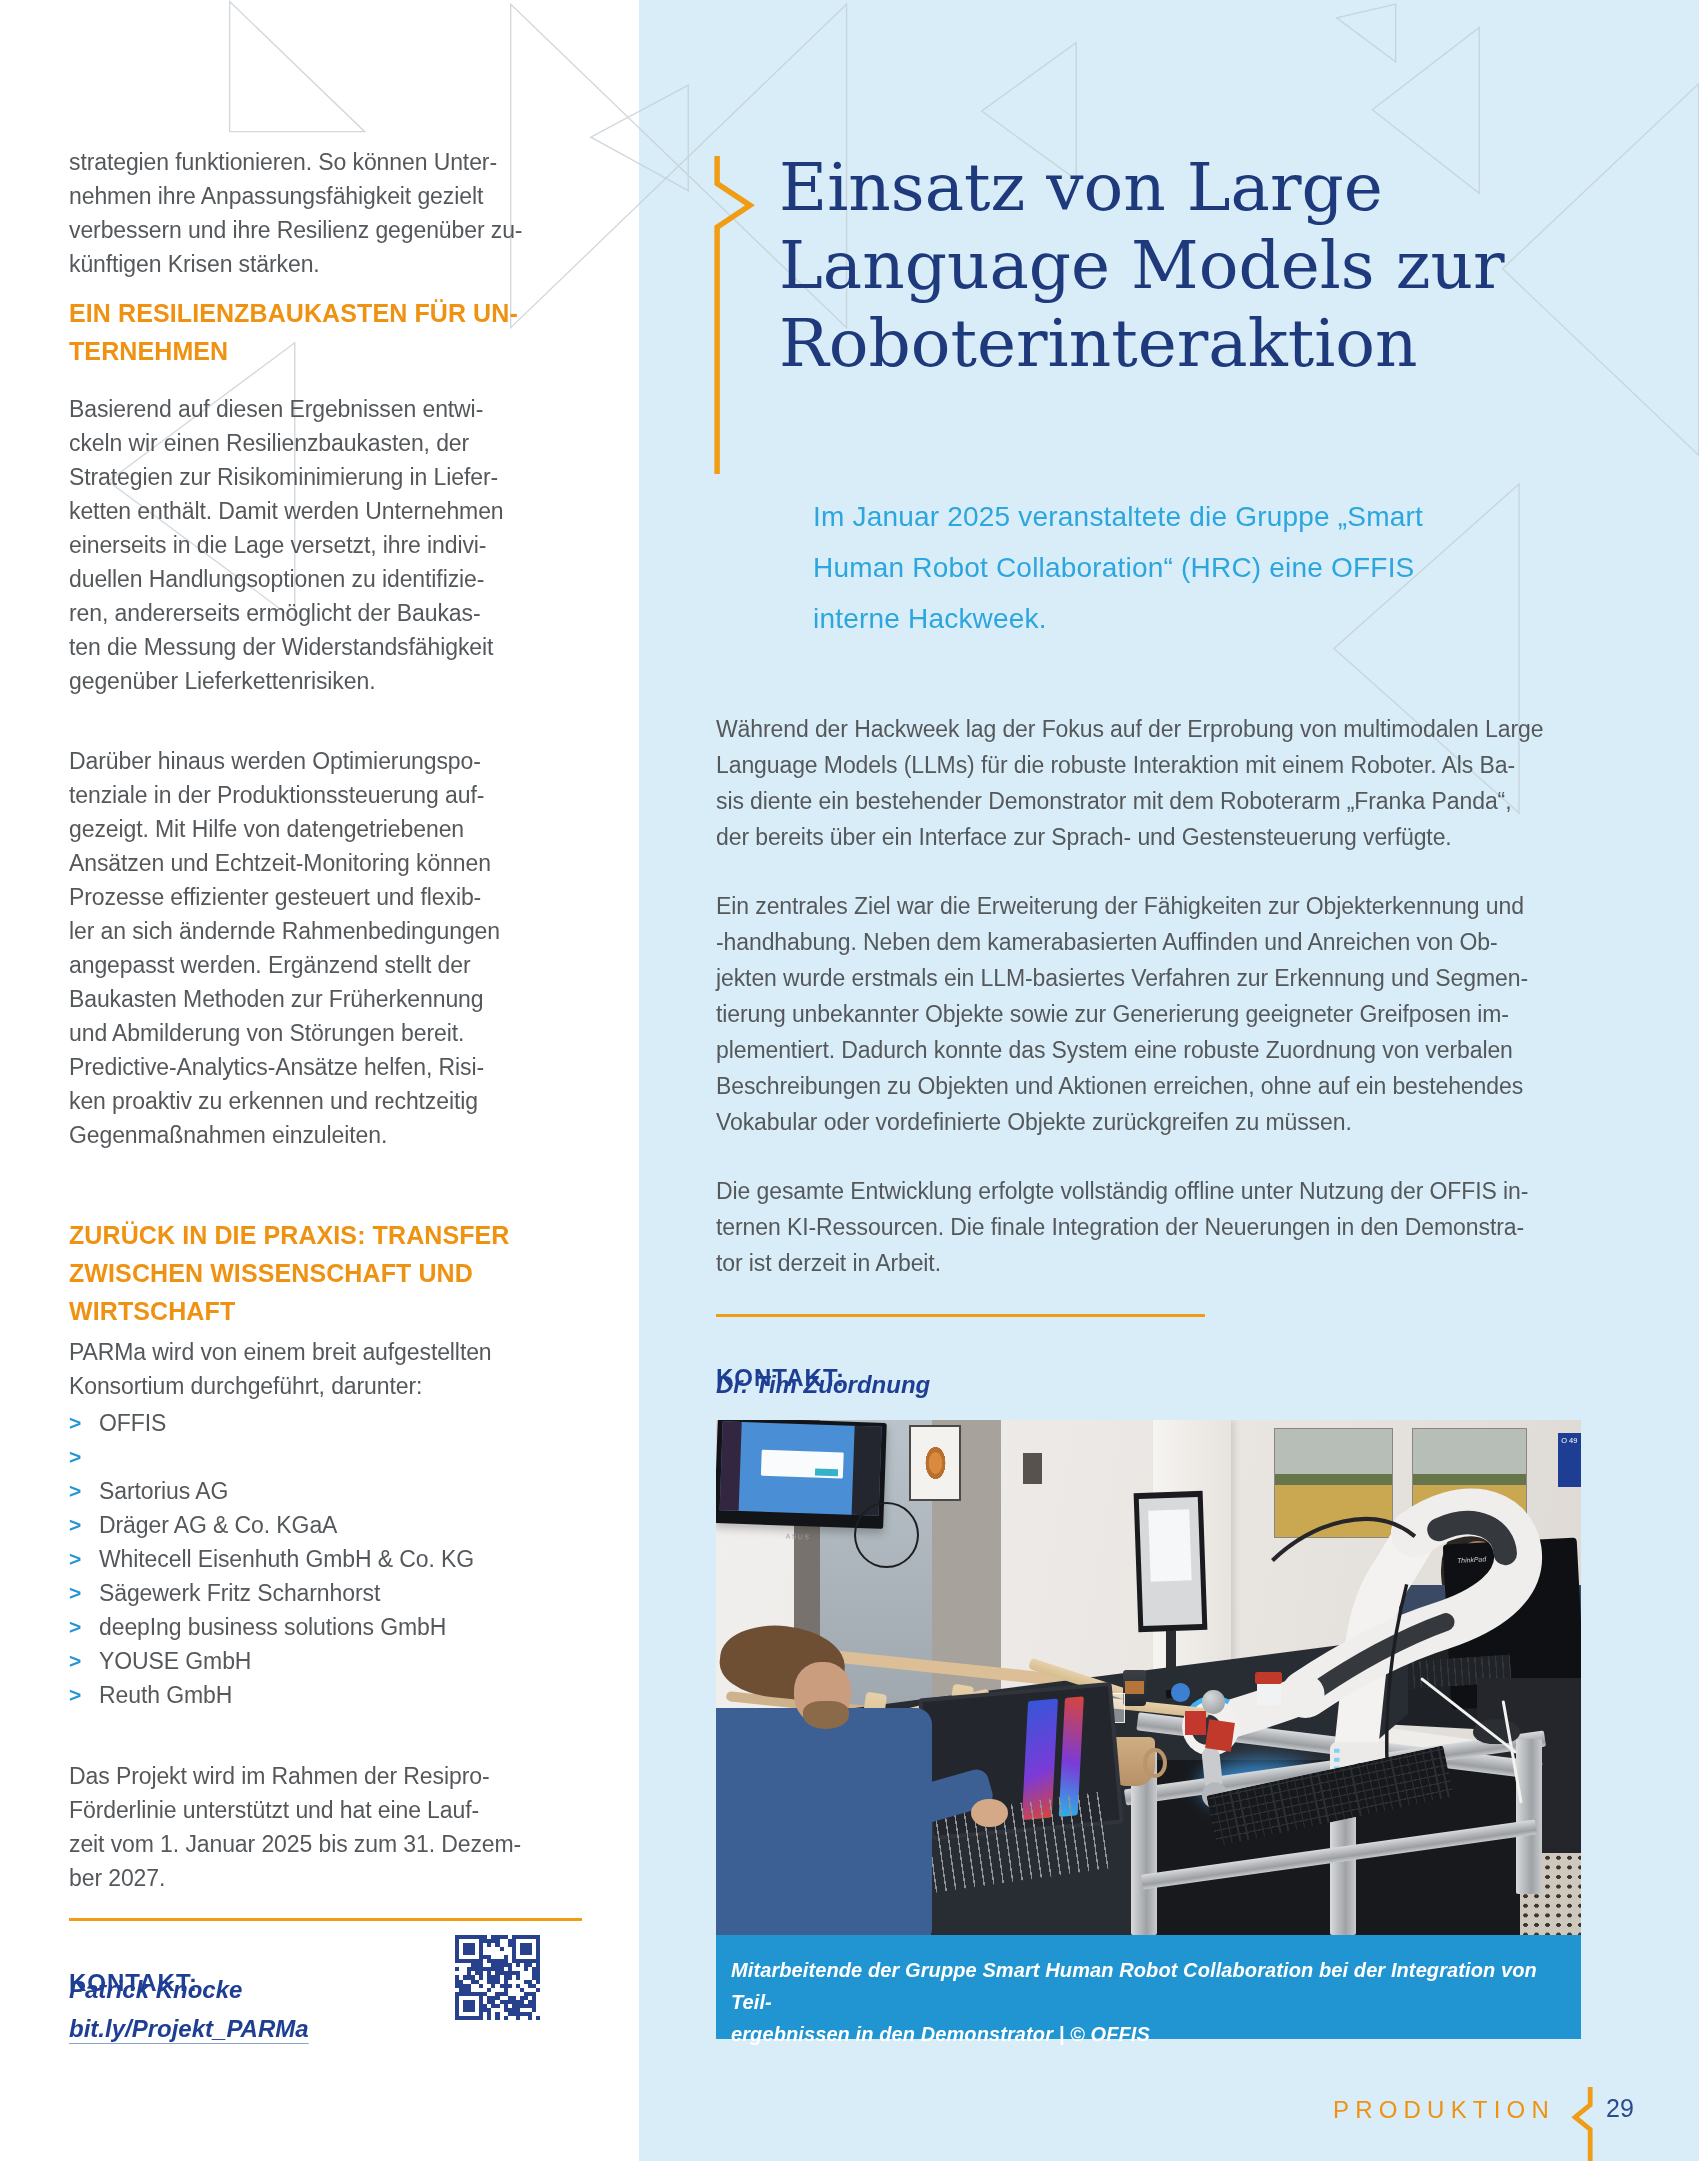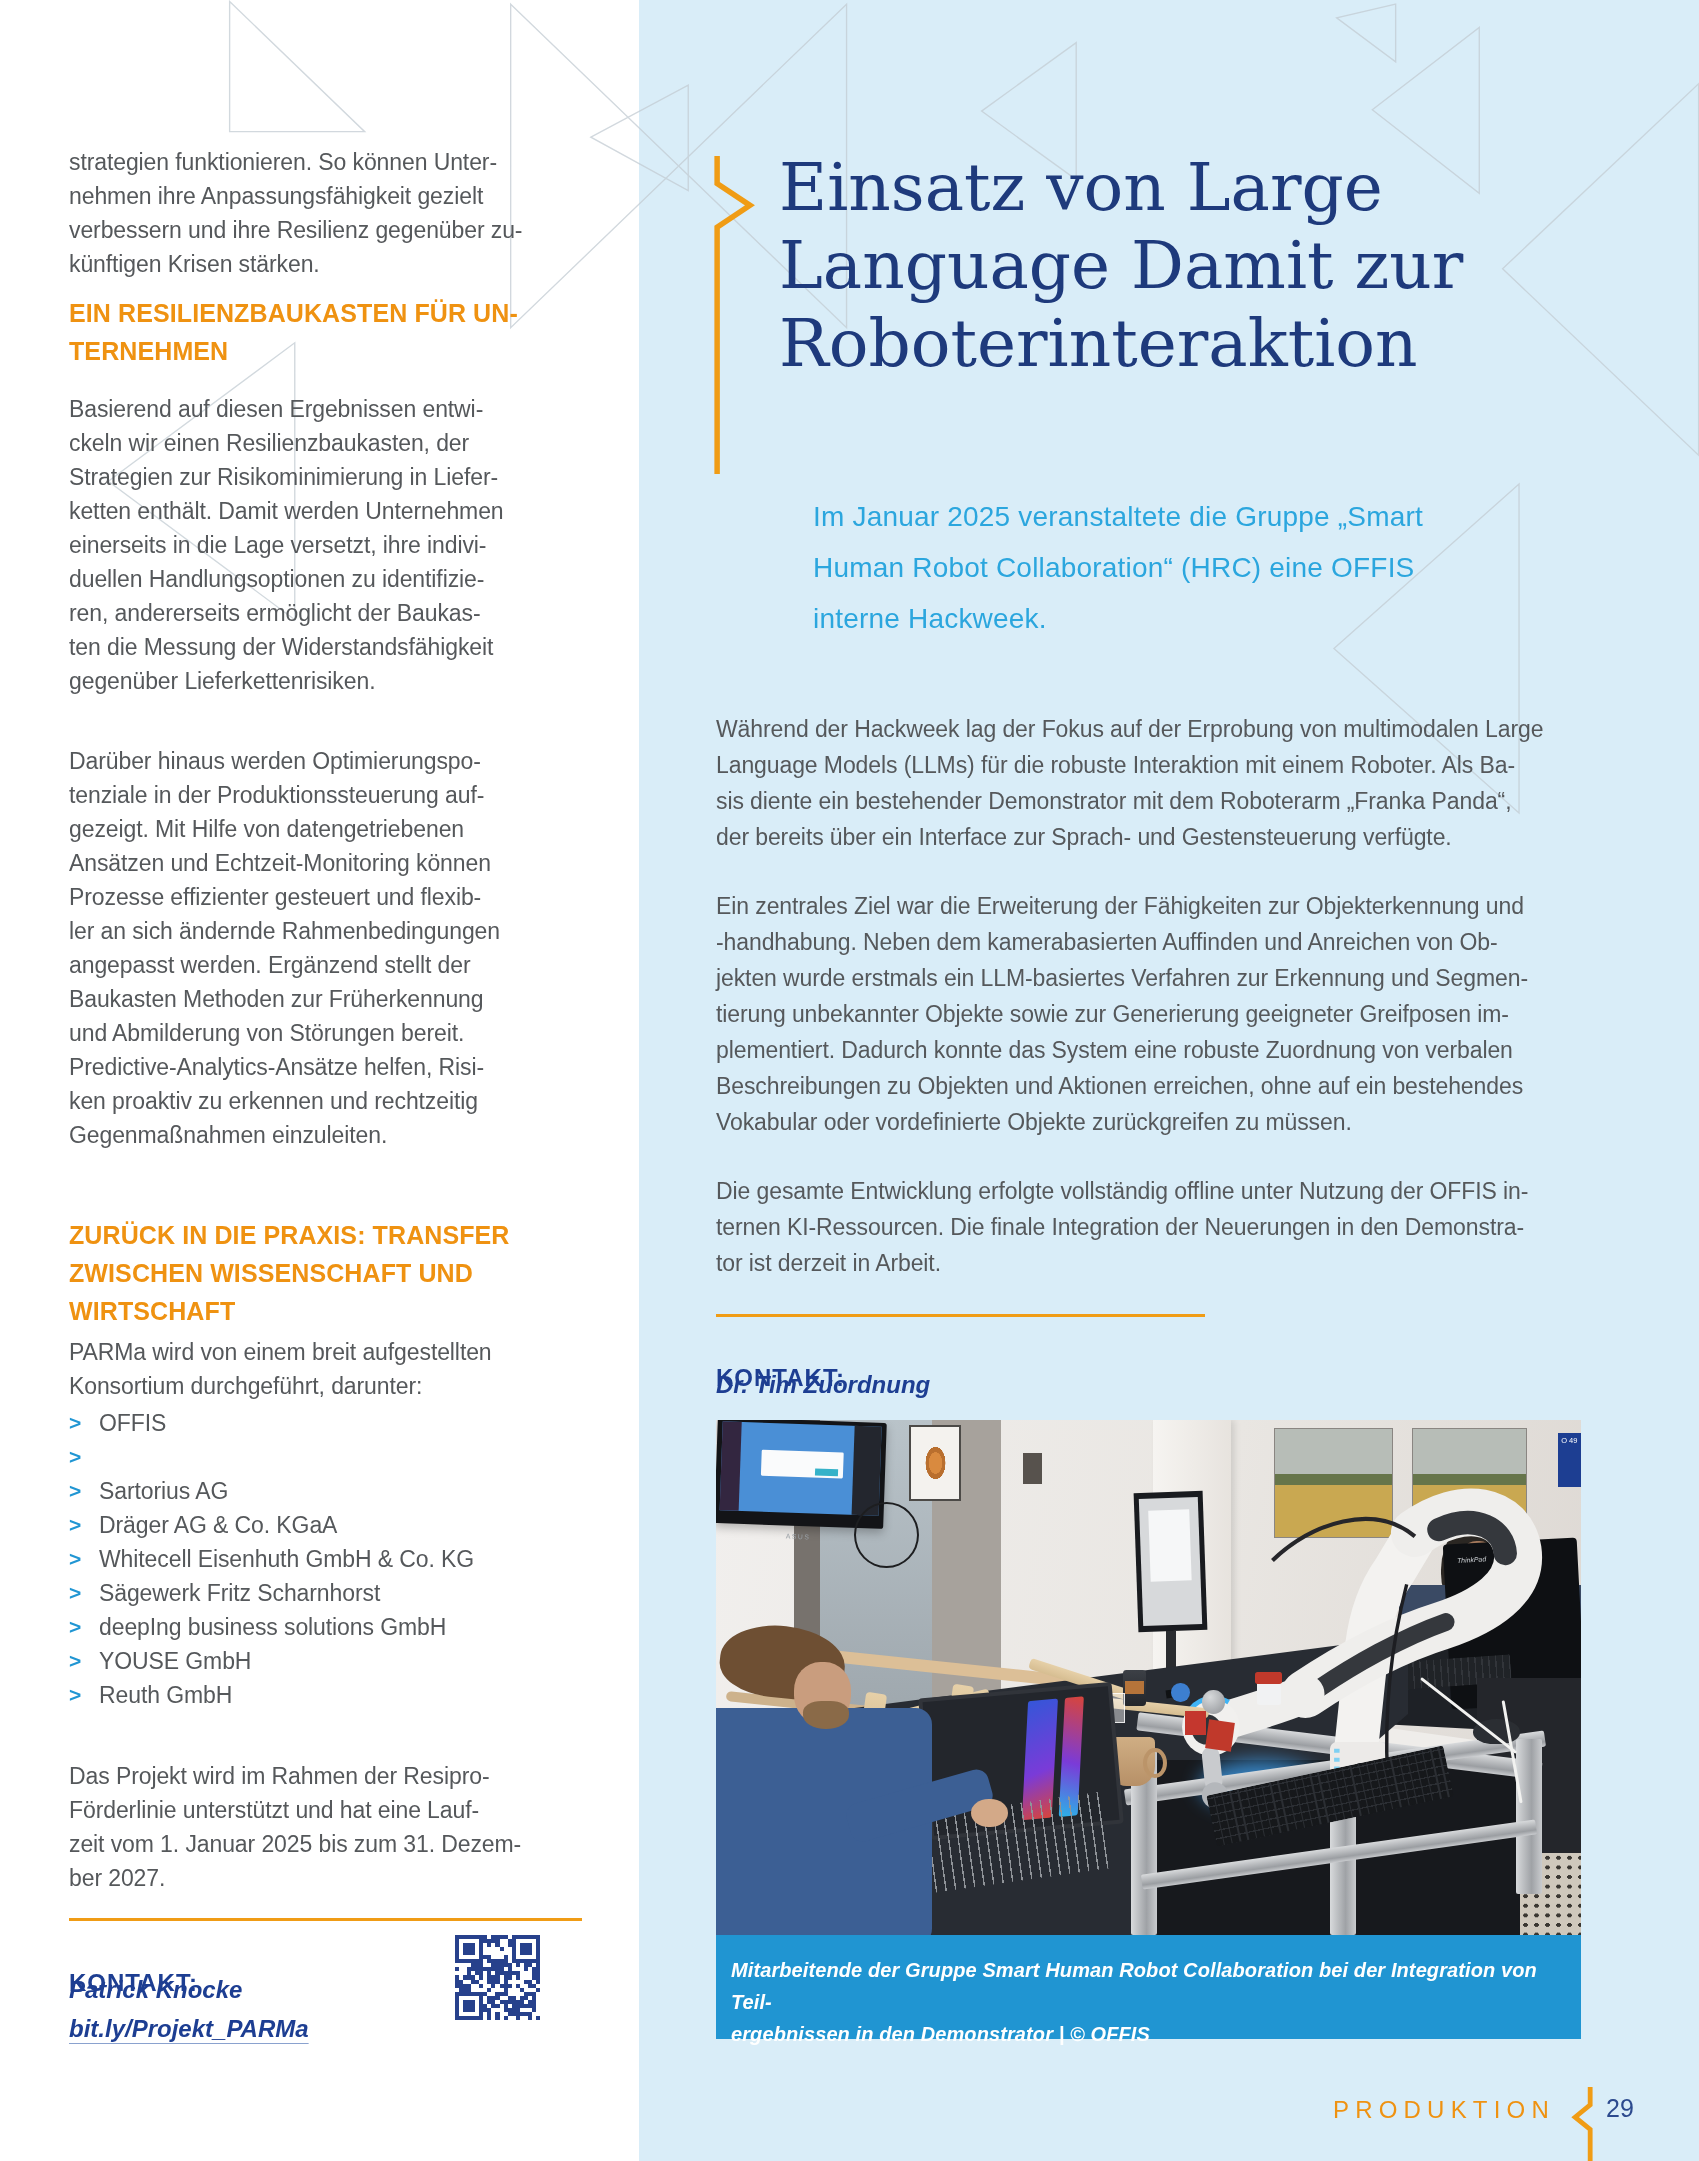--- a/index.html
+++ b/index.html
@@ -502,21 +502,21 @@
       </div>
   </aside>
 
   <section>
 
     <svg class="title-mark" width="48" height="318" viewBox="0 0 70 464">
       <polyline points="6,0 6,40 54,72 6,104 6,464" fill="none" stroke="#f09c15" stroke-width="8"></polyline>
     </svg>
 
     <h1 class="title">Einsatz von Large
-Language Damit zur
+Language Models zur
 Roboterinteraktion</h1>
 
     <p class="lead">Im Januar 2025 veranstaltete die Gruppe „Smart
 Human Robot Collaboration“ (HRC) eine OFFIS
 interne Hackweek.</p>
 
     <p class="rbody" style="top:711px">Während der Hackweek lag der Fokus auf der Erprobung von multimodalen Large
 Language Models (LLMs) für die robuste Interaktion mit einem Roboter. Als Ba-
 sis diente ein bestehender Demonstrator mit dem Roboterarm „Franka Panda“,
 der bereits über ein Interface zur Sprach- und Gestensteuerung verfügte.</p>

